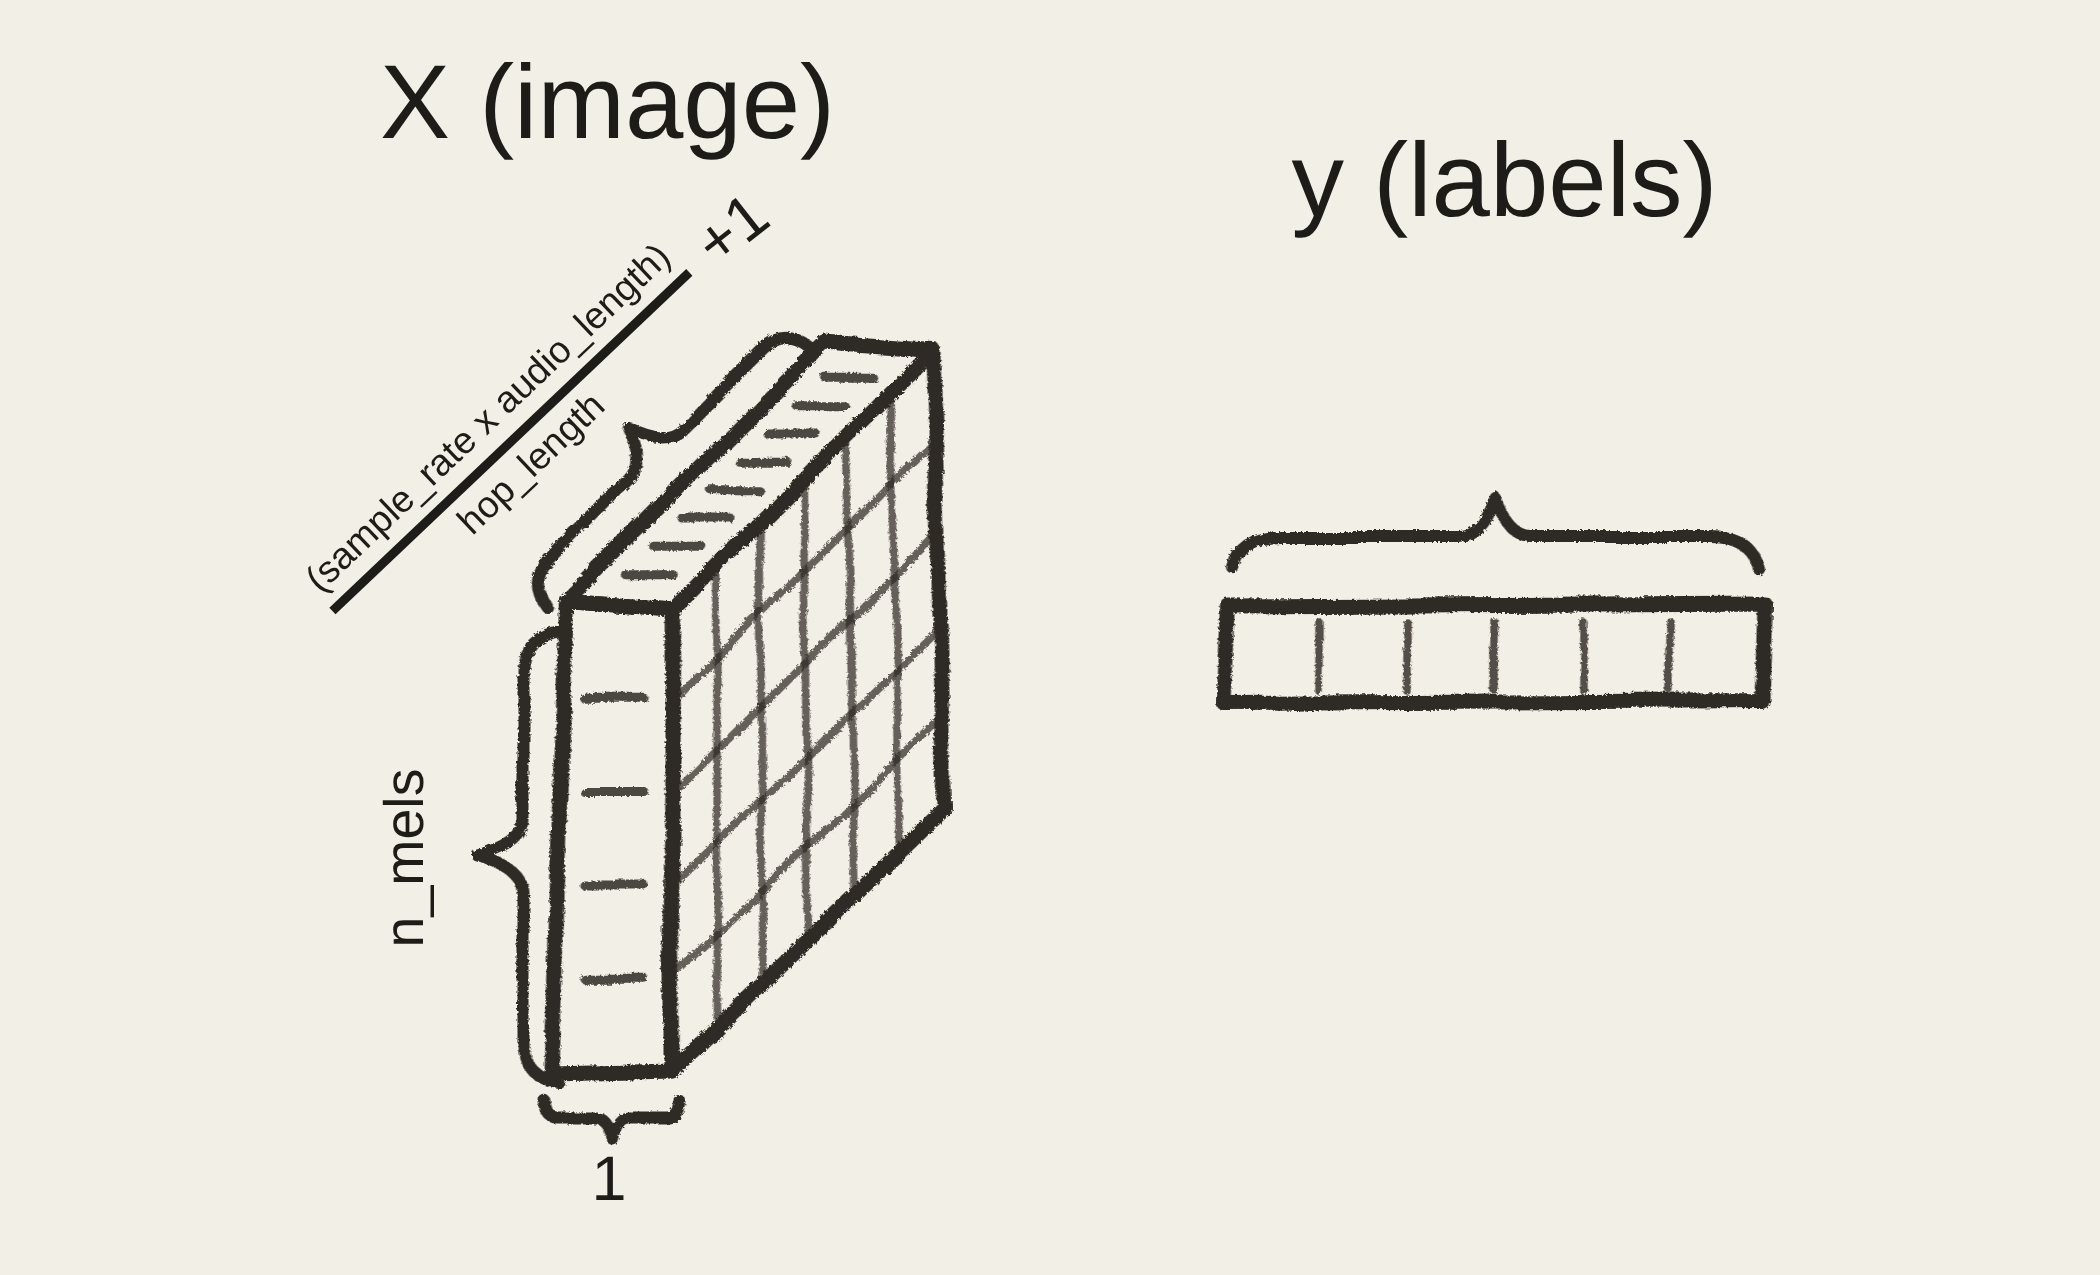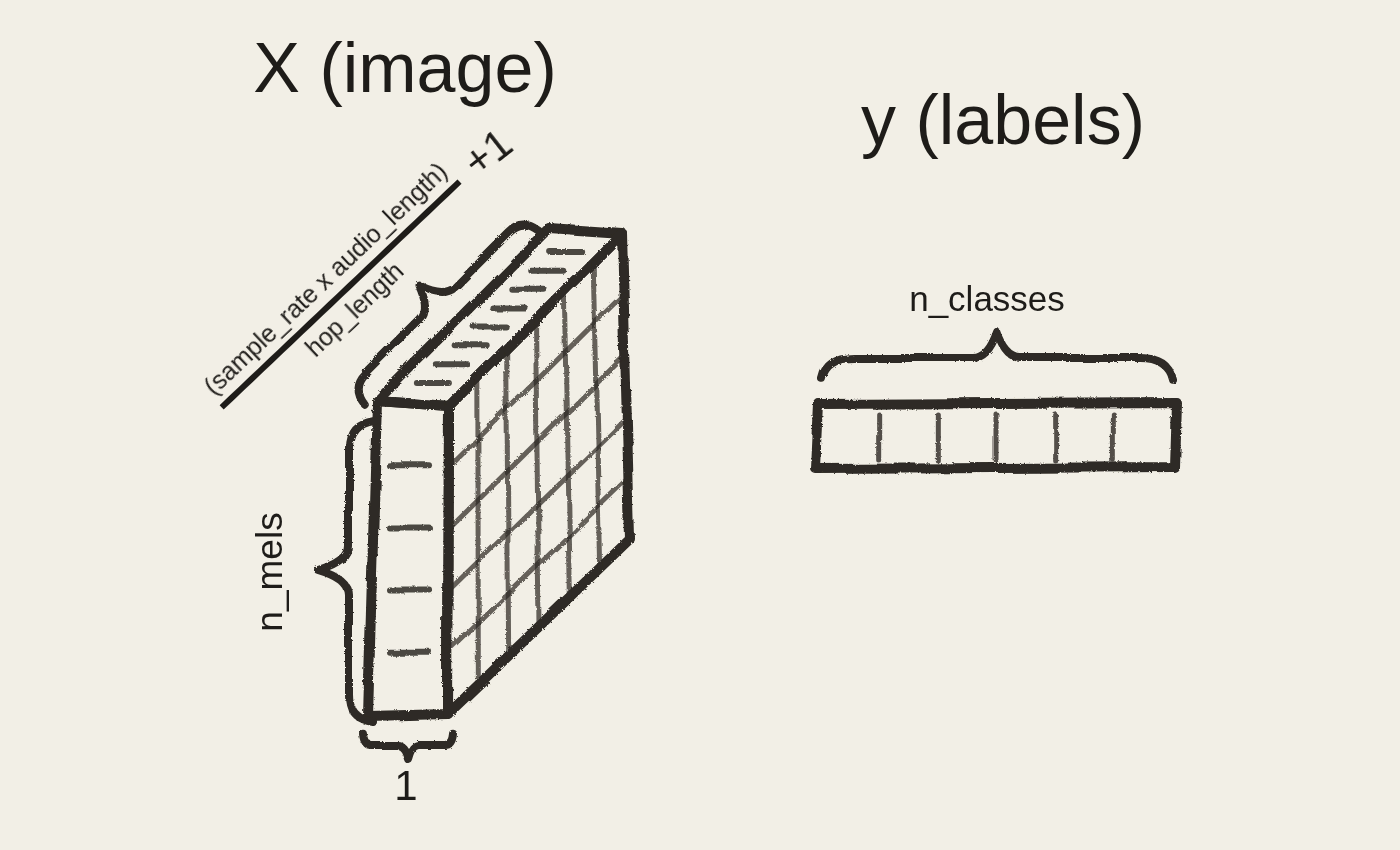--- a/index.html
+++ b/index.html
@@ -115,14 +115,13 @@
       <div class="den">hop_length</div>
     </div>
   </div>
 
   <div class="label plus" style="left:488px;top:153px;">+1</div>
 
   <div class="label nmels" style="left:270px;top:572px;">n_mels</div>
 
   <div class="label one" style="left:406px;top:786px;">1</div>
 
-  <div class="label nclasses" style="left:987px;top:299px;">n_classes</div>
 </div>
 
 </body></html>

